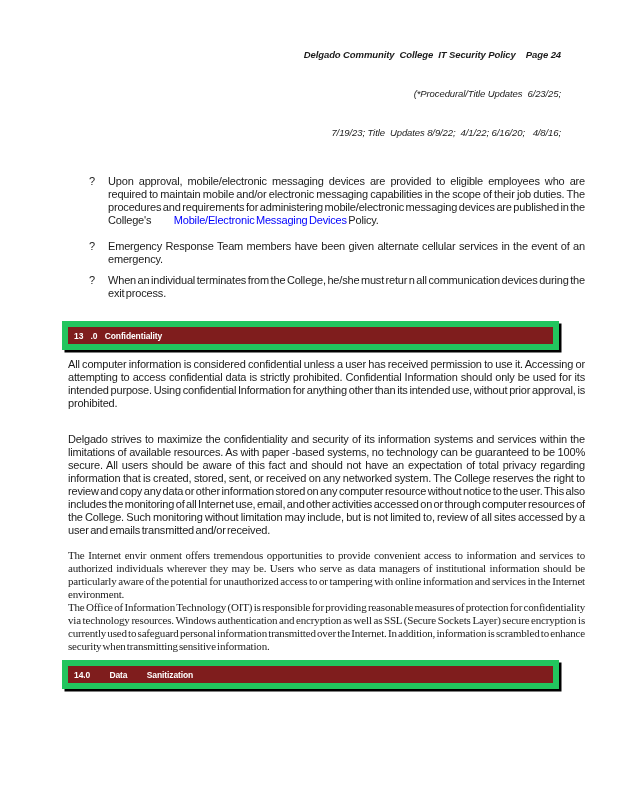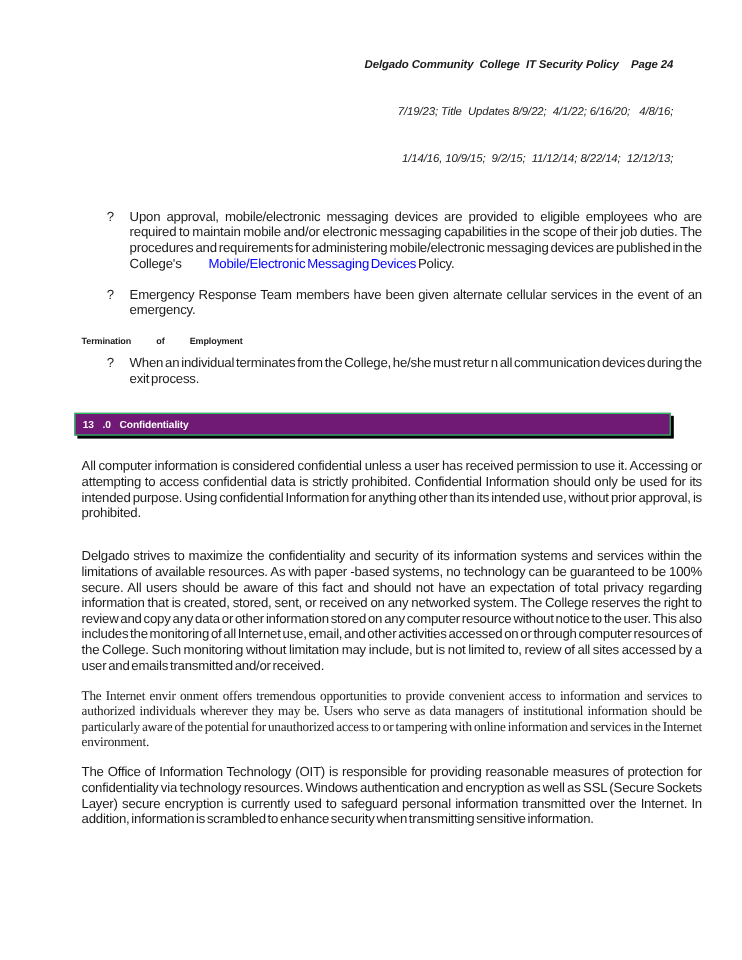--- a/index.html
+++ b/index.html
@@ -56,68 +56,68 @@
     font-size:11px;
     line-height:13px;
   }
   .bullet-text{flex:1;}
   .doc-link{color:#0000FF;text-decoration:none;cursor:pointer;padding-left:21px;}
   
   .banner{
     box-sizing:border-box;
     width:497px;
     margin-left:-6px;
-    background:#701a75;
+    background:#7f1d1d;
     color:#ffffff;
-    border:1px solid #22c55e;
+    border:6px solid #22c55e;
     box-shadow:2.5px 2.5px 0 #000000;
     font-weight:bold;
     font-size:8.5px;
     line-height:10px;
     padding:4px 0 3px 6px;
     letter-spacing:-0.1px;
   }
   .banner-conf{margin-top:21px;word-spacing:5px;}
   .banner-sanitize{margin-top:7px;word-spacing:17px;}
   
-  .para-1{margin-top:20px;}
+  .para-1{margin-top:8px;}
   .para-2{margin-top:23px;}
   .para-3{margin-top:12px;font-family:Liberation Serif, serif;}
-  .para-4{margin-top:12px;}
+  .para-4{margin-top:0;font-family:Liberation Serif, serif;}
 </style>
 </head>
 <body>
 
 <div class="page">
 
   <div class="header">
     <div class="header-title">Delgado Community  College  IT Security Policy    Page 24</div>
+    <div class="header-line">(*Procedural/Title Updates  6/23/25;</div>
     <div class="header-line">7/19/23; Title  Updates 8/9/22;  4/1/22; 6/16/20;   4/8/16;</div>
-    <div class="header-line">1/14/16, 10/9/15;  9/2/15;  11/12/14; 8/22/14;  12/12/13;</div>
   </div>
 
 
   <div class="bullet bullet-1">
     <span class="bullet-marker">?</span>
     <span class="bullet-text body-text"><span>Upon approval, mobile/electronic messaging devices are provided to eligible employees who are required to maintain mobile and/or electronic messaging capabilities in the scope of their job duties. The procedures and requirements for administering mobile/electronic messaging devices are published in the College's </span><a class="doc-link">Mobile/Electronic Messaging Devices</a><span> Policy.</span></span>
   </div>
 
   <div class="bullet bullet-2">
     <span class="bullet-marker">?</span>
     <span class="bullet-text body-text">Emergency Response Team members have been given alternate cellular services in the event of an emergency.</span>
   </div>
 
-  <div class="small-heading heading-termination">Termination of Employment</div>
 
   <div class="bullet bullet-3">
     <span class="bullet-marker">?</span>
     <span class="bullet-text body-text">When an individual terminates from the College, he/she must retur n all communication devices during the exit process.</span>
   </div>
 
   <div class="banner banner-conf">13 .0 Confidentiality</div>
 
   <div class="body-text para-1">All computer information is considered confidential unless a user has received permission to use it. Accessing or attempting to access confidential data is strictly prohibited. Confidential Information should only be used for its intended purpose. Using confidential Information for anything other than its intended use, without prior approval, is prohibited.</div>
   <div class="body-text para-2">Delgado strives to maximize the confidentiality and security of its information systems and services within the limitations of available resources. As with paper -based systems, no technology can be guaranteed to be 100% secure. All users should be aware of this fact and should not have an expectation of total privacy regarding information that is created, stored, sent, or received on any networked system. The College reserves the right to review and copy any data or other information stored on any computer resource without notice to the user. This also includes the monitoring of all Internet use, email, and other activities accessed on or through computer resources of the College. Such monitoring without limitation may include, but is not limited to, review of all sites accessed by a user and emails transmitted and/or received.</div>
   <div class="body-text para-3">The Internet envir onment offers tremendous opportunities to provide convenient access to information and services to authorized individuals wherever they may be. Users who serve as data managers of institutional information should be particularly aware of the potential for unauthorized access to or tampering with online information and services in the Internet environment.</div>
   <div class="body-text para-4">The Office of Information Technology (OIT) is responsible for providing reasonable measures of protection for confidentiality via technology resources. Windows authentication and encryption as well as SSL (Secure Sockets Layer) secure encryption is currently used to safeguard personal information transmitted over the Internet. In addition, information is scrambled to enhance security when transmitting sensitive information.</div>
 
+  <div class="banner banner-sanitize">14.0 Data Sanitization</div>
 
 </div>
 
 </body></html>

